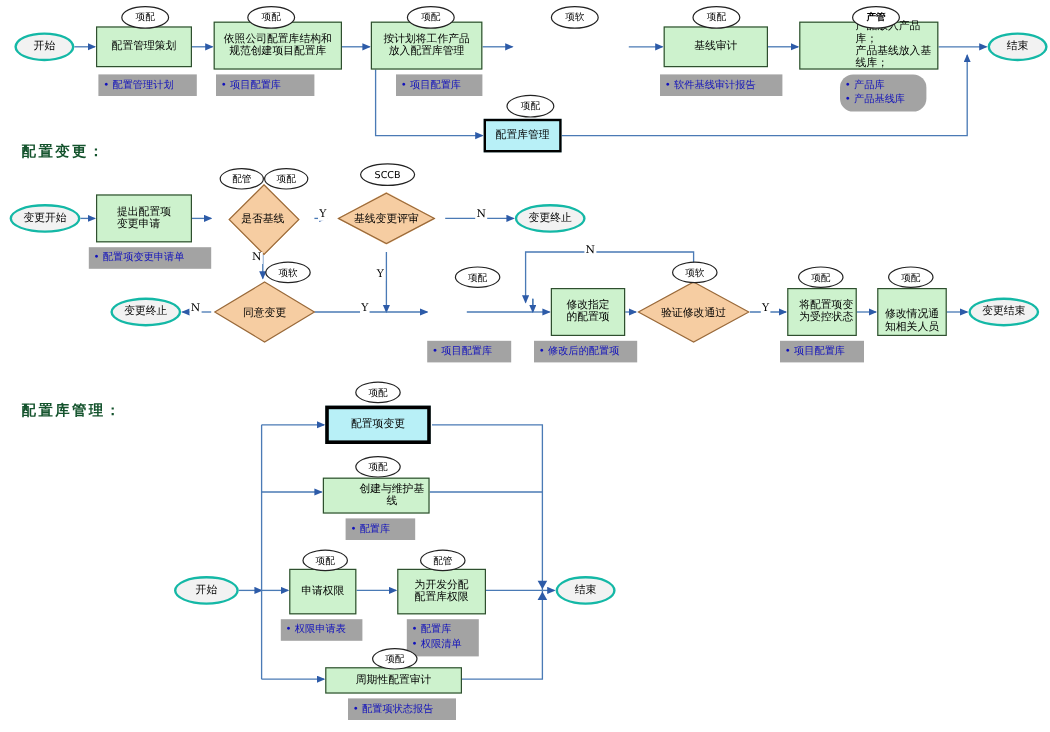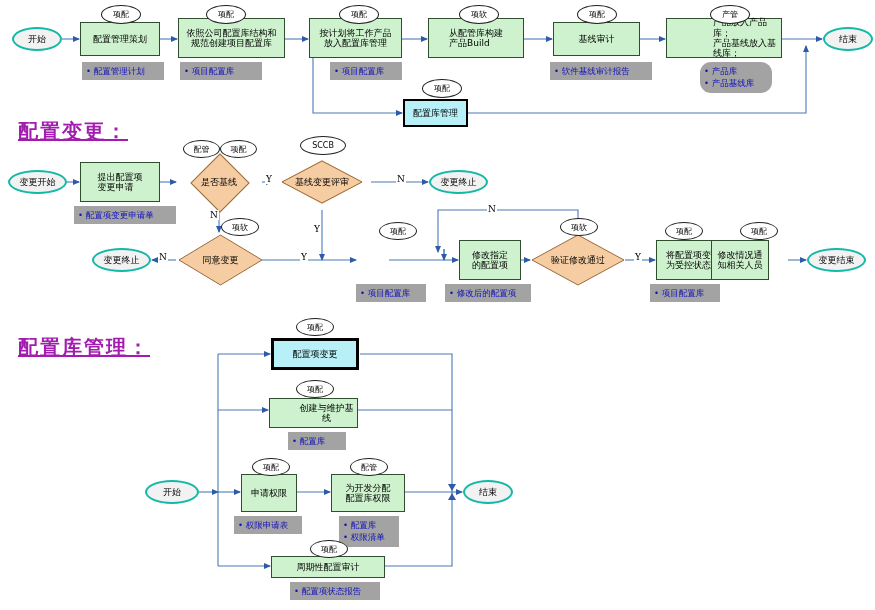--- a/index.html
+++ b/index.html
@@ -48,22 +48,22 @@
   
   .note{
     position:absolute;background:#a3a3a3;color:#1111bb;font-size:8.5px;
     padding:3px 4px;box-sizing:border-box;line-height:1.45;
     z-index:1;
   }
   .note div{white-space:nowrap;}
   .note div::before{content:"\2022  ";}
   
   .heading{
-    position:absolute;font-size:20px;font-weight:bold;color:#a21caf;
-    letter-spacing:2px;font-family:"DejaVu Sans","Liberation Sans",sans-serif;text-decoration:underline;
+    position:absolute;font-size:12px;font-weight:bold;color:#14532d;
+    letter-spacing:2px;font-family:"DejaVu Sans","Liberation Sans",sans-serif;
   }
   
   .elabel{
     position:absolute;font-size:9px;color:#000;background:#fff;
     padding:0 1px;z-index:4;
     font-family:"DejaVu Serif","Liberation Serif",serif;
   }
 </style>
 </head>
 <body>
@@ -185,36 +185,32 @@
   <div class="role" style="left:422px;top:79px;width:38px;height:17px;">
     <span>项配</span>
   </div>
   <div class="node proc cyanthin" style="left:403px;top:99px;width:65px;height:28px;">
     <span>配置库管理</span>
   </div>
 
   <div class="role" style="left:459px;top:5px;width:38px;height:17px;">
     <span>项软</span>
   </div>
-  <div class="node proc" style="left:428px;top:18px;width:96px;height:40px;">
-    <span style="white-space:pre-line;text-align:left;">从配管库构建
-产品Build</span>
-  </div>
 
   <div class="role" style="left:577px;top:5px;width:38px;height:17px;">
     <span>项配</span>
   </div>
   <div class="node proc" style="left:553px;top:22px;width:87px;height:34px;">
     <span>基线审计</span>
   </div>
   <div class="note" style="left:550px;top:62px;width:102px;">
     <div>软件基线审计报告</div>
   </div>
 
-  <div class="role" style="left:710px;top:5px;width:38px;height:17px;">
+  <div class="role" style="left:710px;top:5px;width:38px;height:17px;font-weight:bold;">
     <span>产管</span>
   </div>
   <div class="node proc" style="left:666px;top:18px;width:116px;height:40px;padding-left:46px;">
     <span style="white-space:pre-line;text-align:left;">产品放入产品库；
 产品基线放入基线库；</span>
   </div>
   <div class="note" style="left:700px;top:62px;width:72px;border-radius:11px;">
     <div>产品库</div>
     <div>产品基线库</div>
   </div>
@@ -335,21 +331,21 @@
     <span style="white-space:pre-line;text-align:left;">将配置项变
 为受控状态</span>
   </div>
   <div class="note" style="left:650px;top:284px;width:70px;">
     <div>项目配置库</div>
   </div>
 
   <div class="role" style="left:740px;top:222px;width:36px;height:16px;">
     <span>项配</span>
   </div>
-  <div class="node proc" style="left:711px;top:240px;width:58px;height:40px;">
+  <div class="node proc" style="left:731px;top:240px;width:58px;height:40px;align-items:flex-end;">
     <span style="white-space:pre-line;text-align:left;">修改情况通
 知相关人员</span>
   </div>
 
   <div class="node term" style="left:807px;top:248px;width:59px;height:24px;">
     <span>变更结束</span>
   </div>
 
   <div class="heading" style="left:18px;top:334px;">
     <span>配置库管理：</span>

